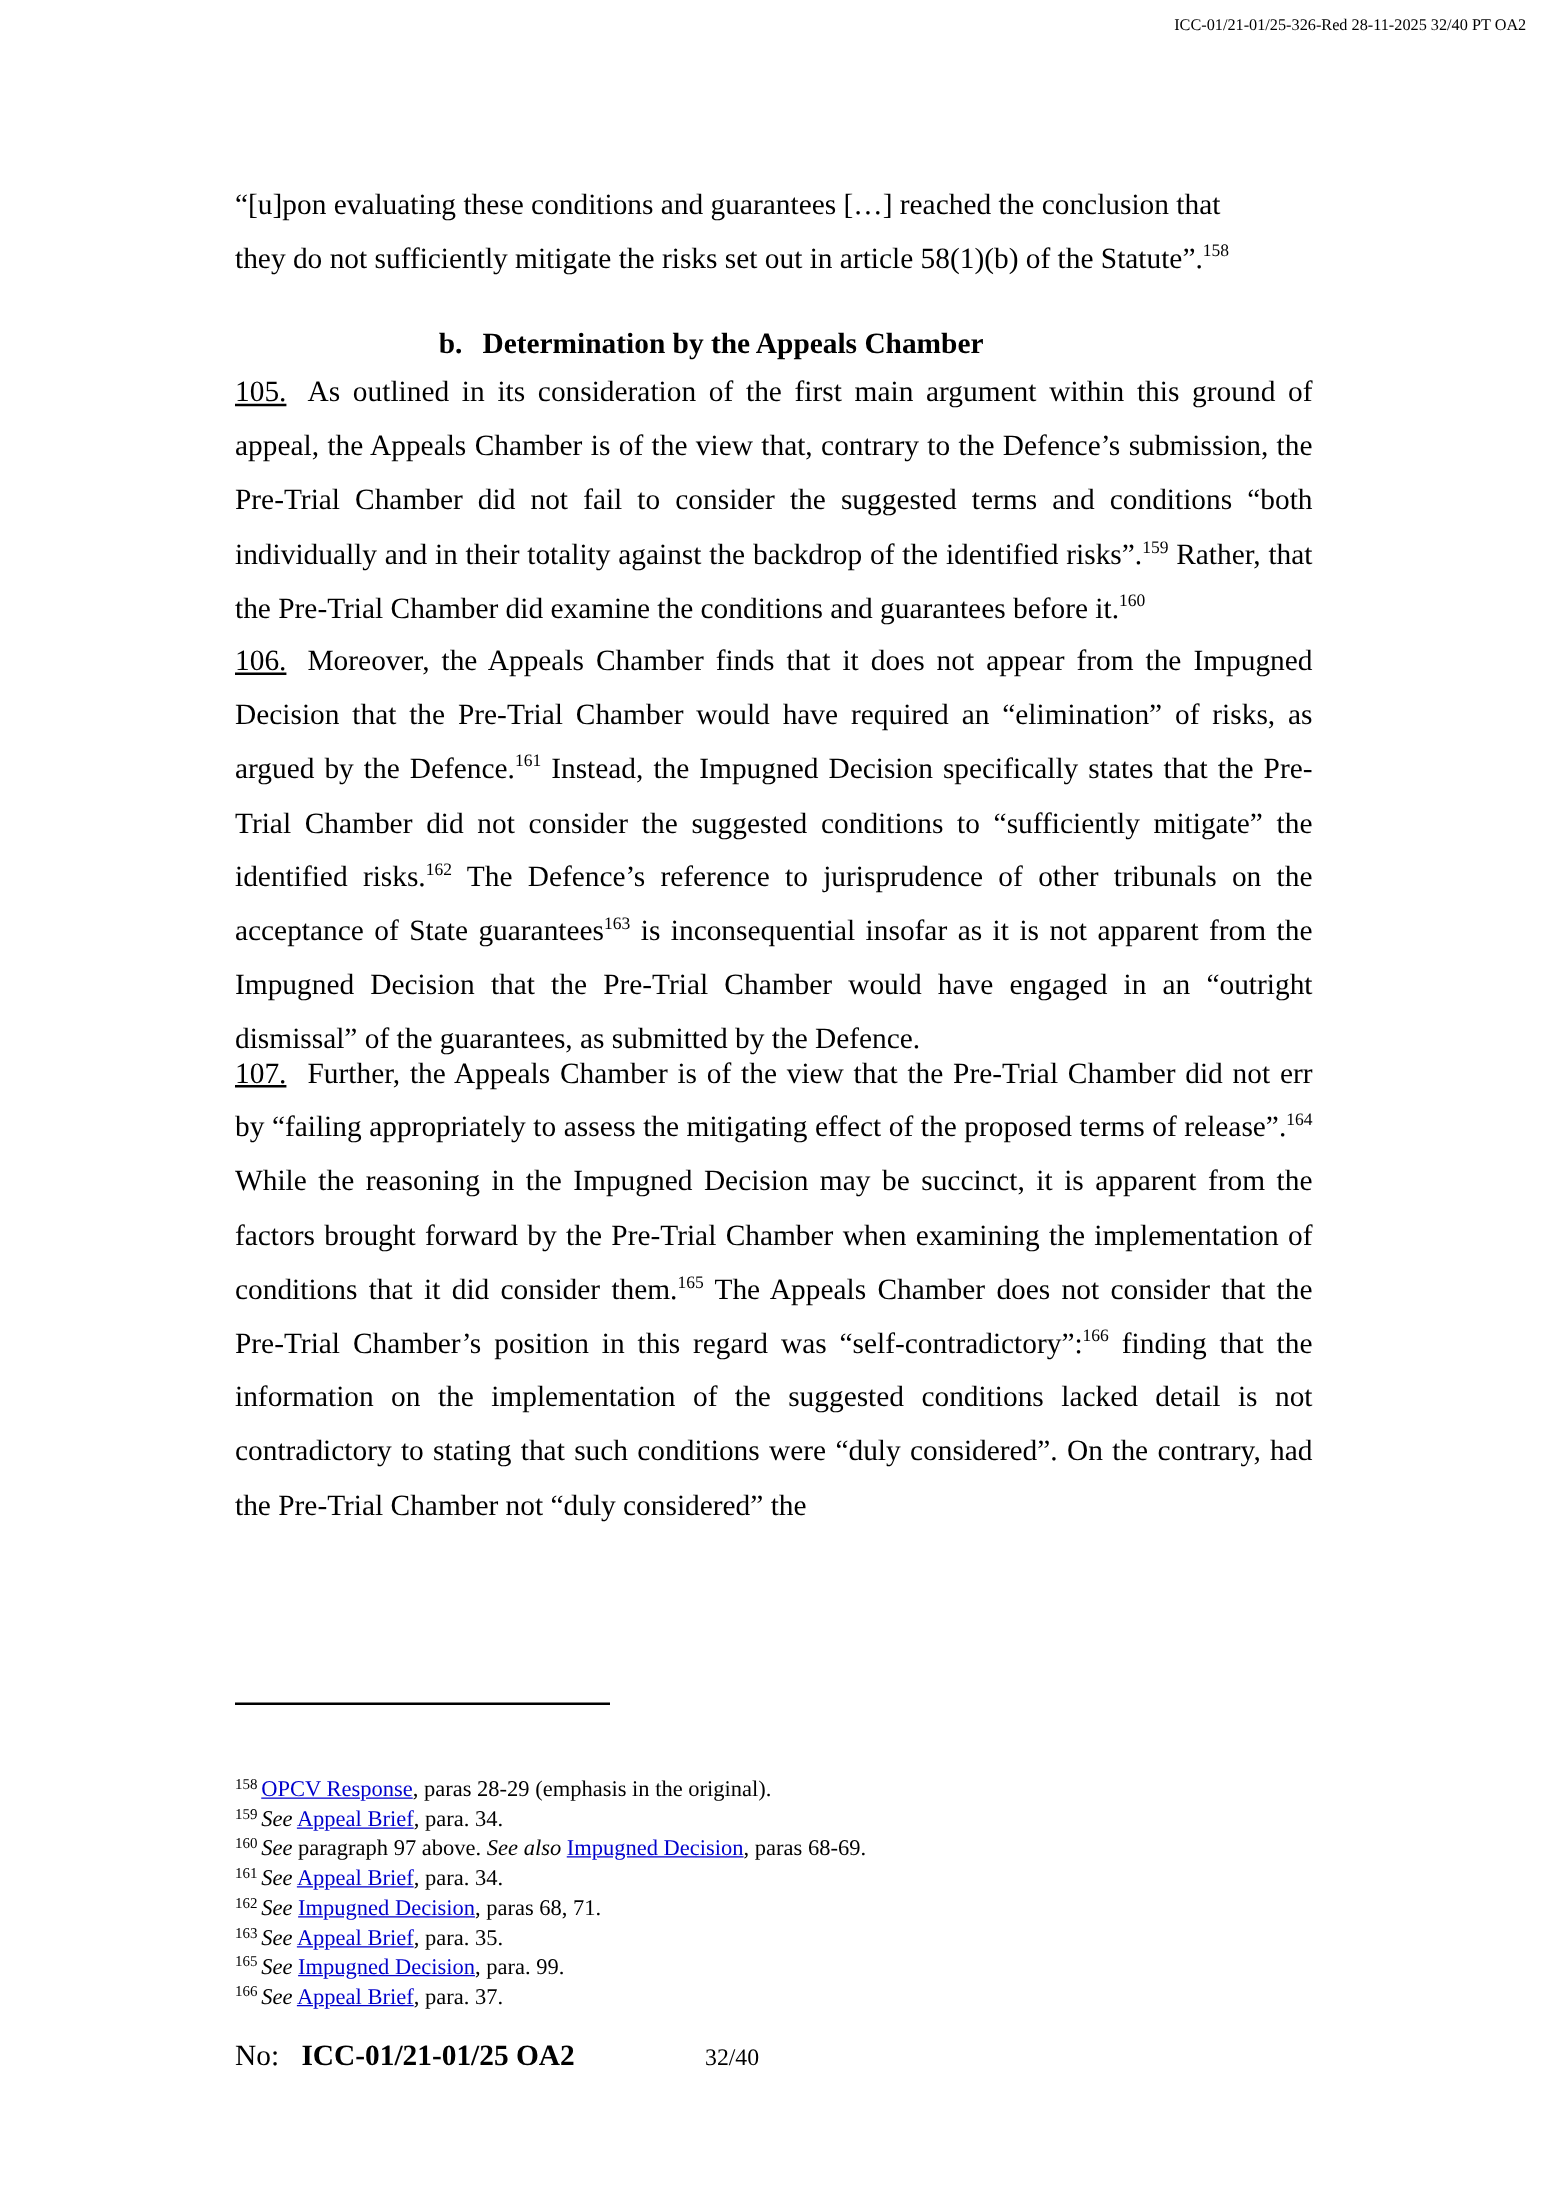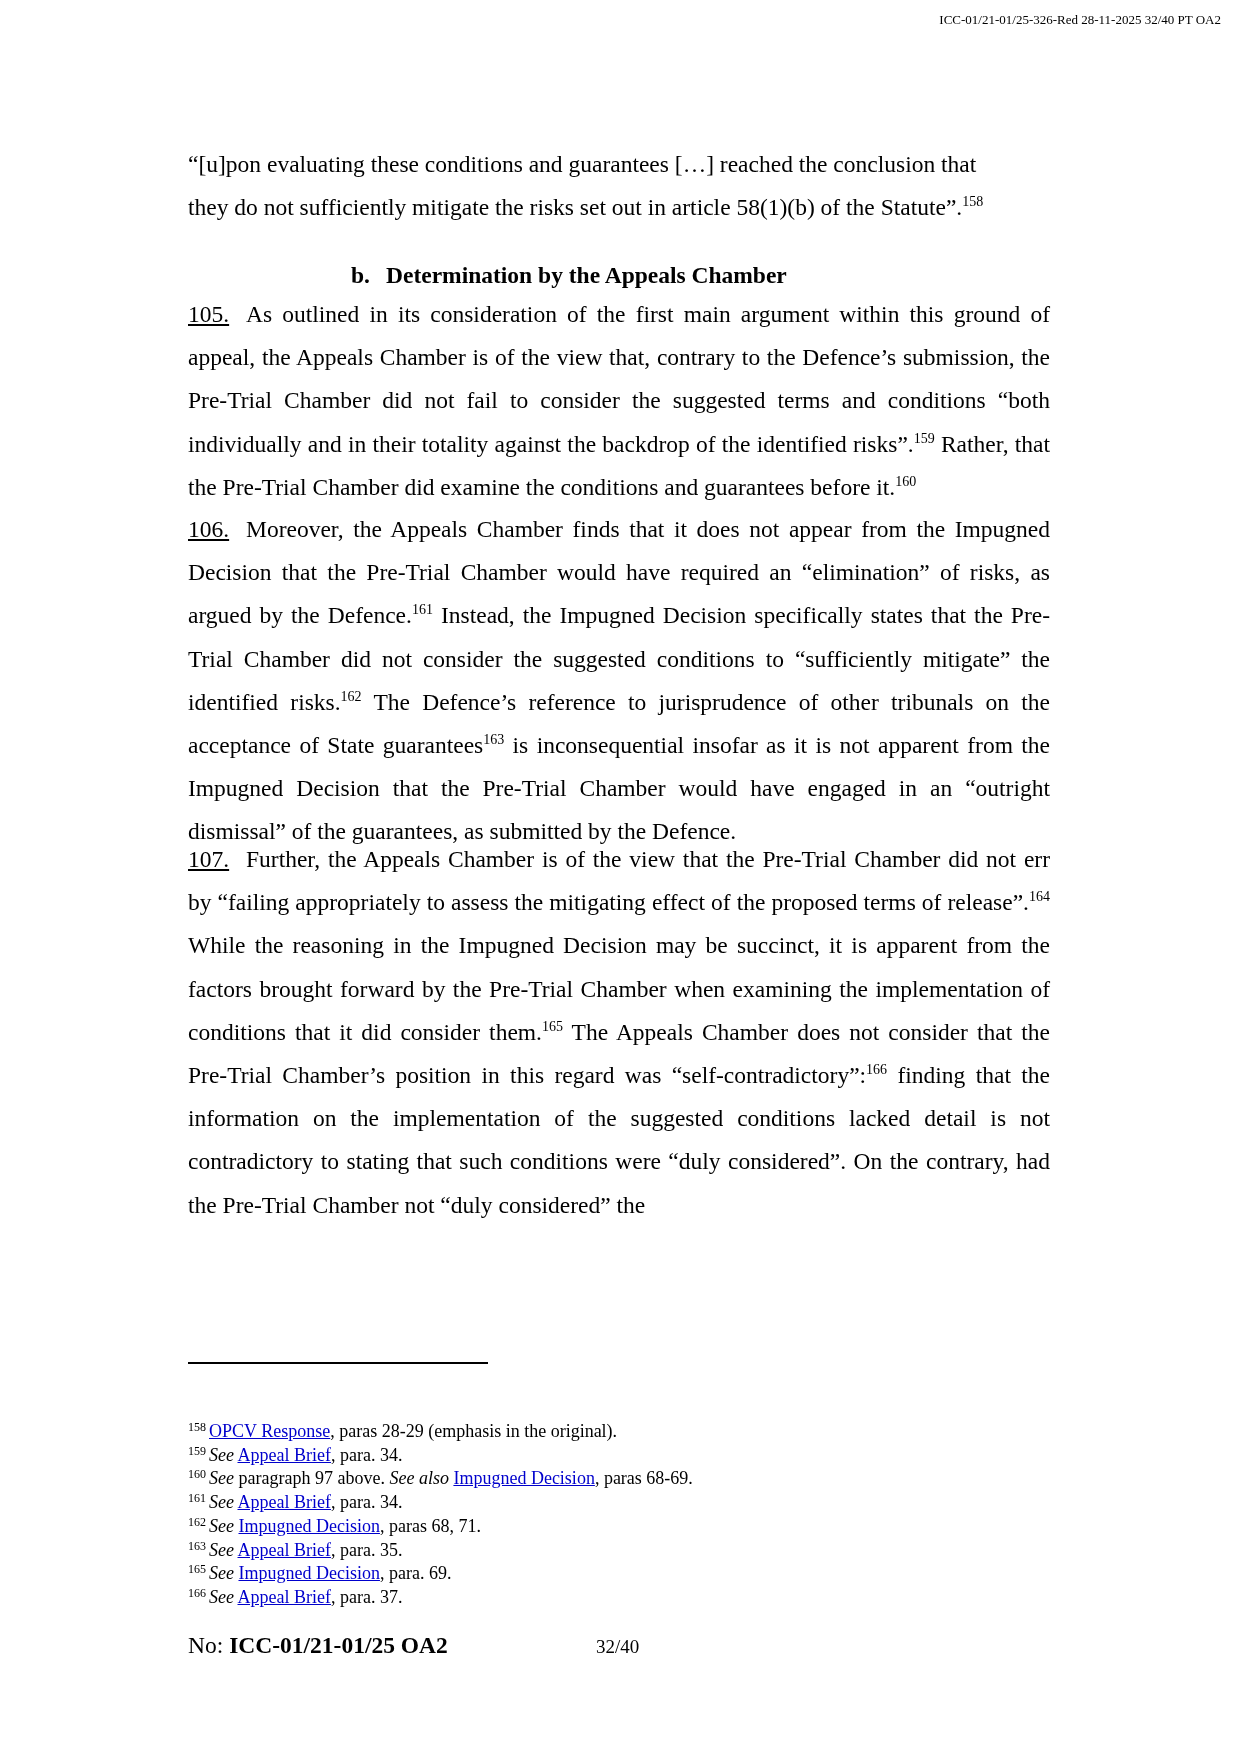--- a/index.html
+++ b/index.html
@@ -13,22 +13,22 @@
   .para { position: absolute; left: 188px; width: 862px; font-size: 23.5px; line-height: 43.2px; text-align: justify; margin: 0; }
   .para .num { display: inline-block; width: 58px; text-decoration: underline; }
   sup { font-size: 14px; line-height: 0; vertical-align: 9px; }
   .rule { position: absolute; top: 1362px; left: 188px; width: 300px; height: 2px; background: #000; }
   .footnotes { position: absolute; top: 1384px; left: 188px; font-size: 18px; line-height: 23.7px; margin-top: 36px; }
   .fn { white-space: nowrap; }
   .fn sup { font-size: 12px; vertical-align: 6px; margin-right: 3px; }
   .fn a { color: #0000cc; text-decoration: underline; }
   .fn i { font-style: italic; }
   .footer { position: absolute; top: 1632px; left: 188px; font-size: 23.5px; }
-  .footer b { font-weight: bold; }
-  .footer-page { position: absolute; top: 1636px; left: 596px; font-size: 19px; }
+  .footer b { font-weight: bold; margin-left: 12px; }
+  .footer-page { position: absolute; top: 1636px; left: 564px; font-size: 19px; }
 </style>
 </head>
 <body>
 
 <div class="header-ref">ICC-01/21-01/25-326-Red 28-11-2025 32/40 PT  OA2</div>
 
 <div class="body-text quote">
   <span>“[u]pon evaluating these conditions and guarantees […] reached the conclusion that</span><br>
   <span>they do not sufficiently mitigate the risks set out in article 58(1)(b) of the Statute”.</span><sup>158</sup>
 </div>
@@ -43,20 +43,20 @@
 
 <div class="rule"></div>
 
 <div class="footnotes">
     <div class="fn"><sup>158</sup><a>OPCV Response</a><span>, paras 28-29 (emphasis in the original).</span></div>
     <div class="fn"><sup>159</sup><i>See</i> <a>Appeal Brief</a><span>, para. 34.</span></div>
     <div class="fn"><sup>160</sup><i>See</i> paragraph 97 above. <i>See also</i> <a>Impugned Decision</a><span>, paras 68-69.</span></div>
     <div class="fn"><sup>161</sup><i>See</i> <a>Appeal Brief</a><span>, para. 34.</span></div>
     <div class="fn"><sup>162</sup><i>See</i> <a>Impugned Decision</a><span>, paras 68, 71.</span></div>
     <div class="fn"><sup>163</sup><i>See</i> <a>Appeal Brief</a><span>, para. 35.</span></div>
-    <div class="fn"><sup>165</sup><i>See</i> <a>Impugned Decision</a><span>, para. 69.</span></div>
+    <div class="fn"><sup>165</sup><i>See</i> <a>Impugned Decision</a><span>, para. 99.</span></div>
     <div class="fn"><sup>166</sup><i>See</i> <a>Appeal Brief</a><span>, para. 37.</span></div>
   </div>
 
 <div class="footer">
   <span>No: </span><b>ICC-01/21-01/25 OA2</b>
 </div>
 <div class="footer-page">32/40</div>
 
 </body></html>

